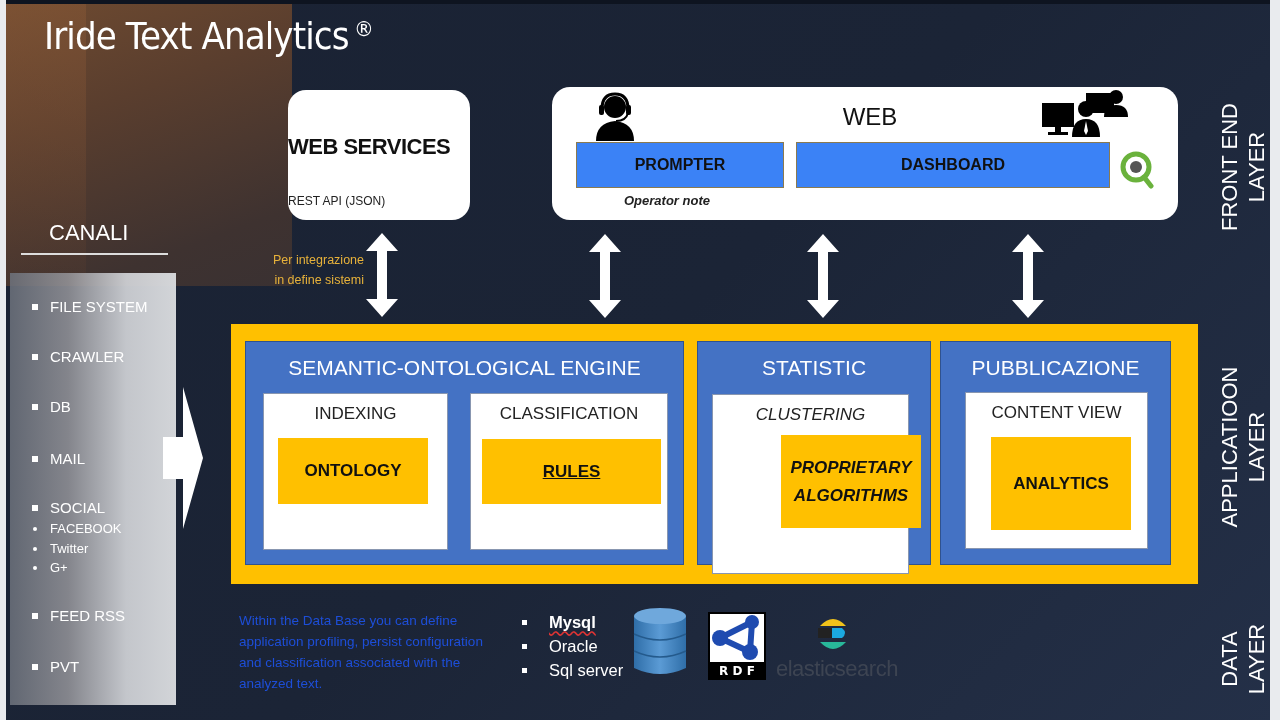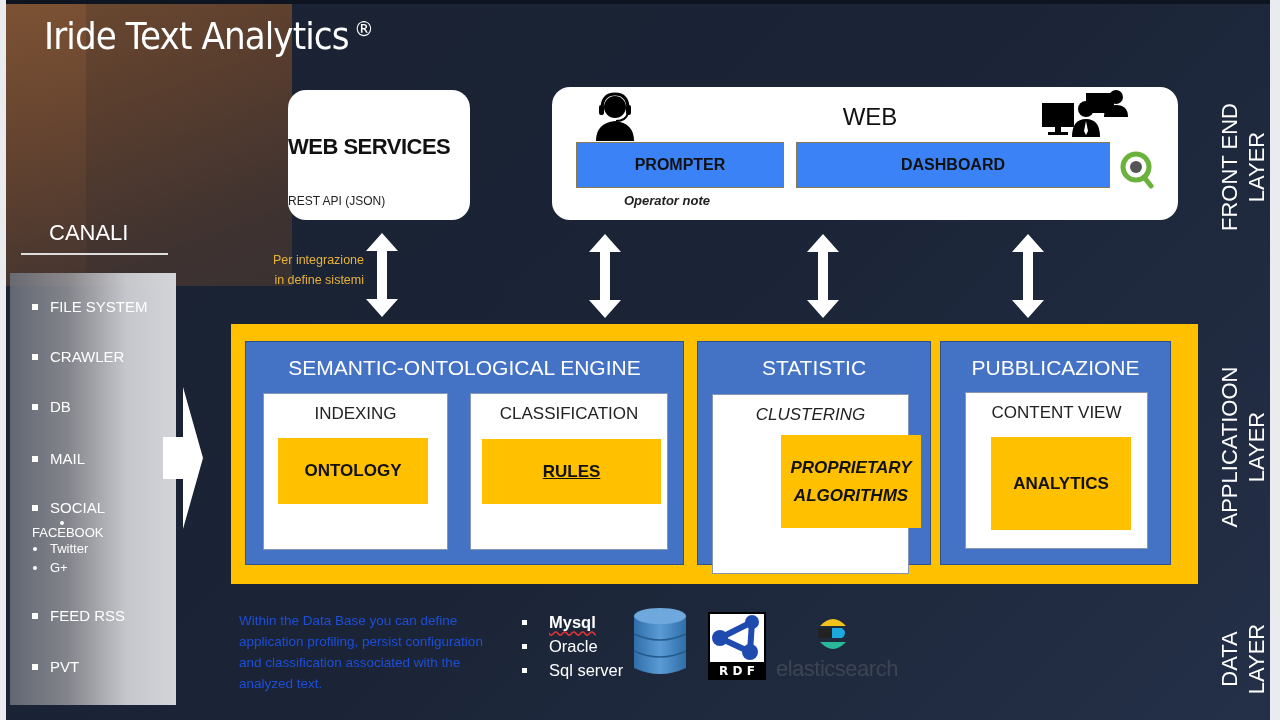--- a/index.html
+++ b/index.html
@@ -185,21 +185,21 @@
     <span>DB</span>
   </div>
 <div class="canali-item" style="top:450px;text-align:center;">
     <span class="bullet"></span>
     <span>MAIL</span>
   </div>
 <div class="canali-item" style="top:499px;">
     <span class="bullet"></span>
     <span>SOCIAL</span>
   </div>
-<div class="canali-sub" style="top:521px;flex-direction:column;">
+<div class="canali-sub" style="top:521px;">
     <span class="dot"></span>
     <span>FACEBOOK</span>
   </div>
 <div class="canali-sub" style="top:541px;">
     <span class="dot"></span>
     <span>Twitter</span>
   </div>
 <div class="canali-sub" style="top:560px;">
     <span class="dot"></span>
     <span>G+</span>

